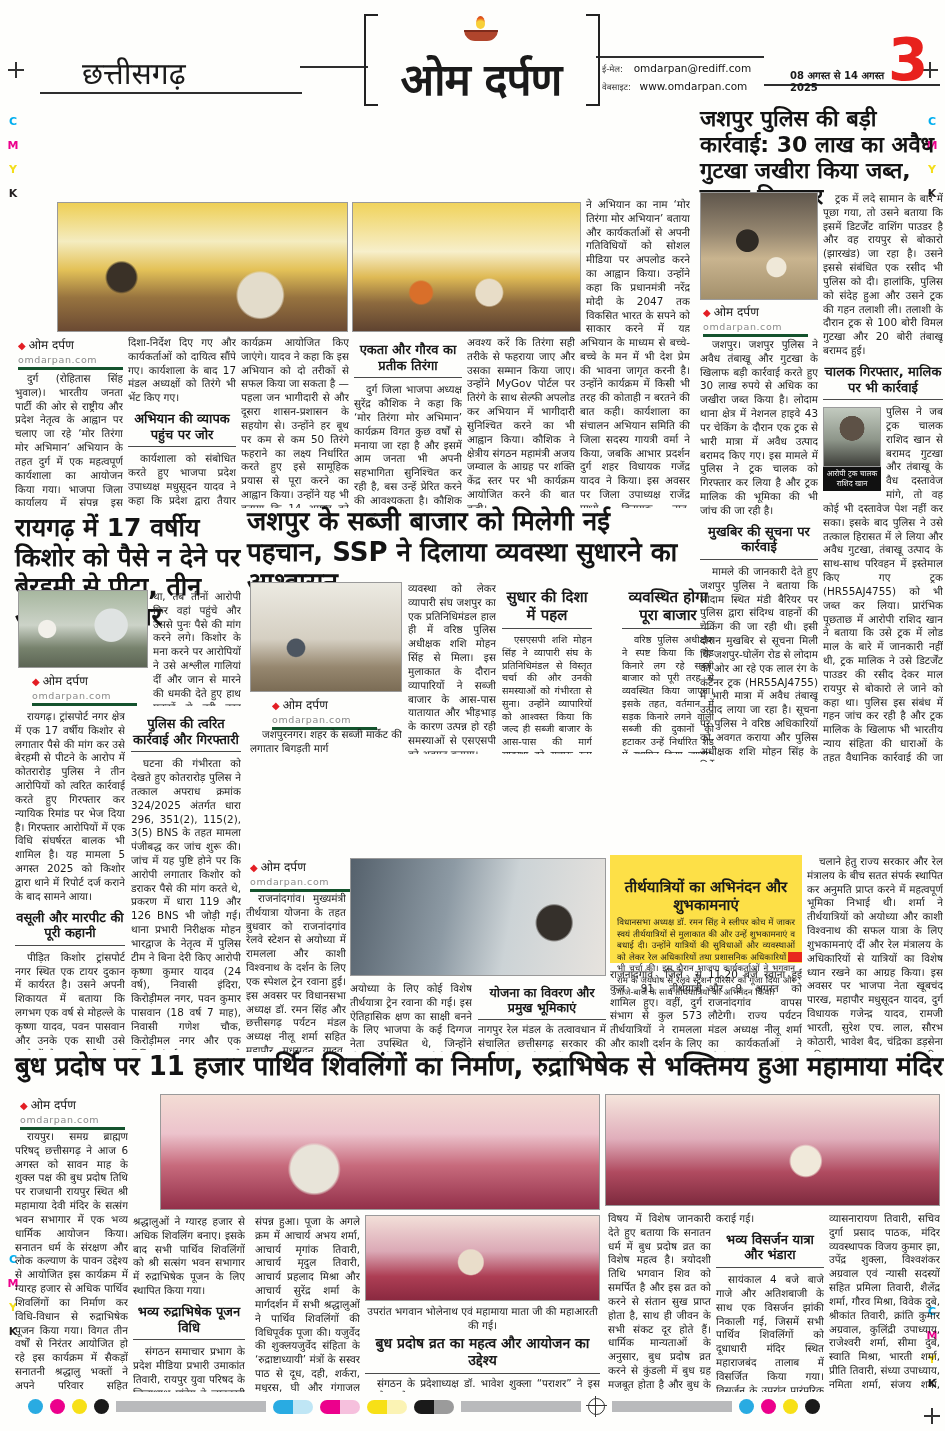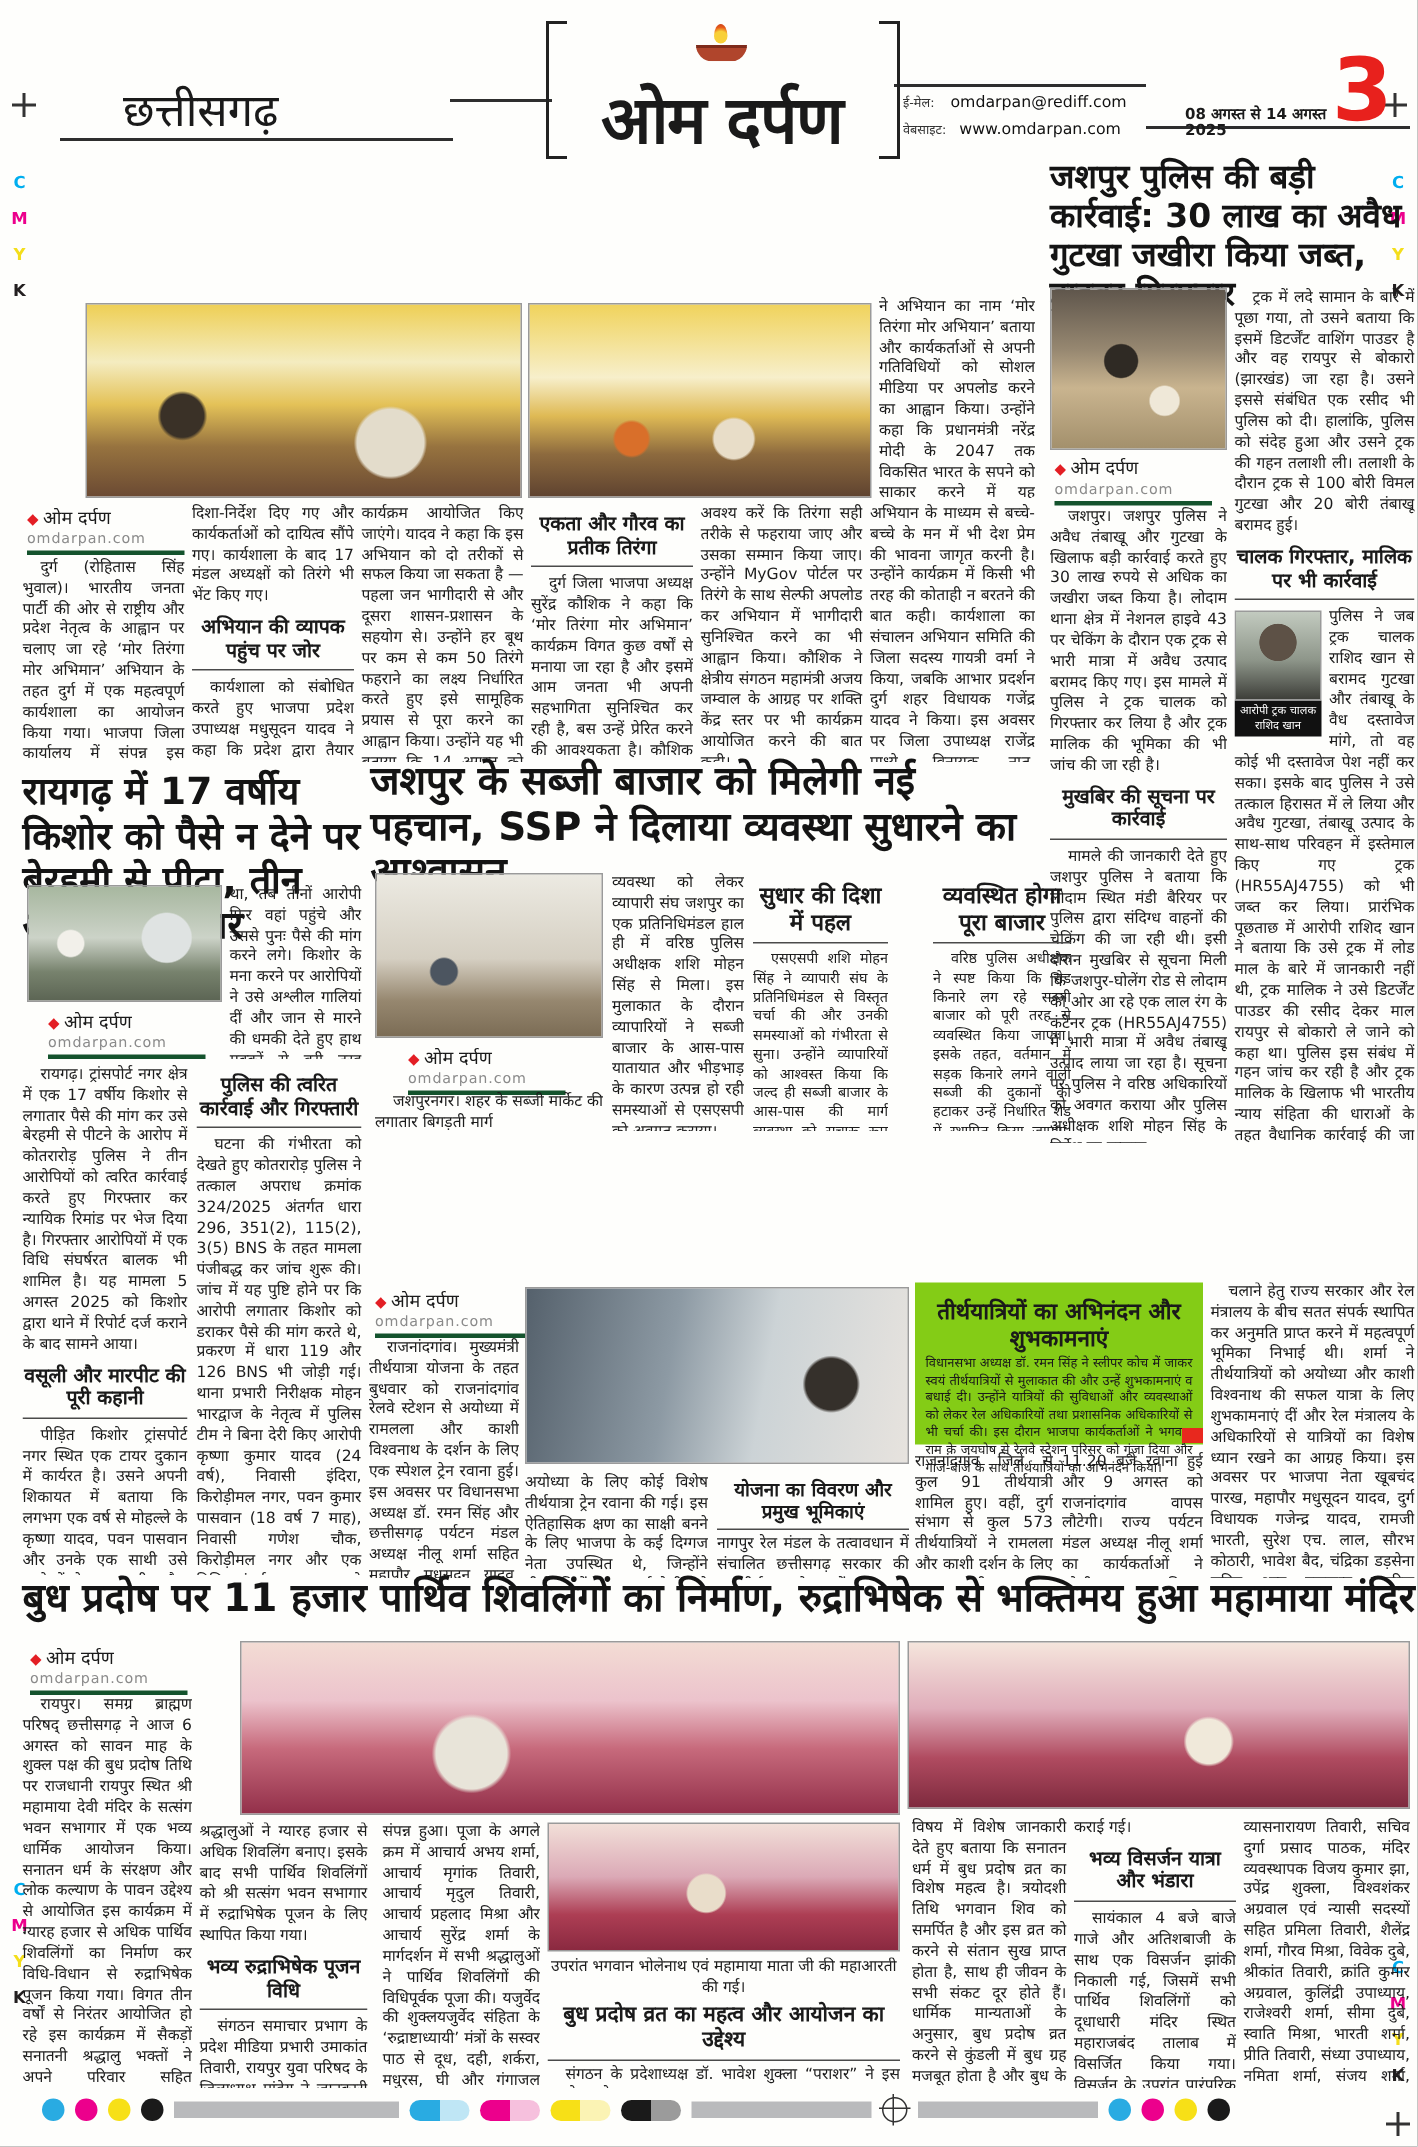--- a/index.html
+++ b/index.html
@@ -36,21 +36,21 @@
          linear-gradient(180deg,#f3dcd4 0%,#ecc3cc 34%,#c76a7c 62%,#93304a 100%)}
   .ph-puja2{background:radial-gradient(circle at 60% 60%,#f0e9da 0 7%,transparent 8%),
          linear-gradient(180deg,#f5e5dc 0%,#e0aebb 40%,#b04b60 70%,#7e2a3e 100%)}
   .ph-puja3{background:radial-gradient(circle at 45% 55%,#e9ddca 0 9%,transparent 10%),
          linear-gradient(180deg,#f2dfd8 0%,#dba9b6 42%,#ad3e54 72%,#8a2940 100%)}
   .stamp .top{font-size:12px;font-weight:normal;white-space:nowrap}
   .stamp .dia{color:#e31e24;margin-right:3px;font-size:10px}
   .stamp .site{display:block;font-size:9.5px;color:#8a8a8a;letter-spacing:.6px;
                border-bottom:3px solid #14532d;padding-bottom:2px;margin-top:1px}
   .capband{background:#111;color:#fff;font-size:7.5px;line-height:1.3;text-align:center;padding:2px 1px}
-  .boxnote{background:#84cc16;padding:10px 7px;box-sizing:border-box}
+  .boxnote{background:#fde047;padding:23px 7px;box-sizing:border-box}
   .boxnote .bt{font-weight:bold;font-size:15px;text-align:center;line-height:1.2;margin-bottom:3px}
   .boxnote .btx{font-size:8.6px;line-height:1.35;text-align:justify}
   .hrule{position:absolute;background:#2e2e2e;height:1.5px}
   .cmyk{position:absolute;width:14px;text-align:center;font-size:11px;font-weight:bold;line-height:24px}
   .cmyk .c{color:#00aeef;display:block}.cmyk .m{color:#ec008c;display:block}
   .cmyk .y{color:#f4de1b;display:block}.cmyk .k{color:#231f20;display:block}
   .cross{position:absolute;width:16px;height:16px}
   .cross::before{content:"";position:absolute;left:0;right:0;top:7px;height:1.5px;background:#333}
   .cross::after{content:"";position:absolute;top:0;bottom:0;left:7px;width:1.5px;background:#333}
   .reg-circle{position:relative;width:15px;height:15px;border:1.5px solid #333;border-radius:50%;flex:none}

